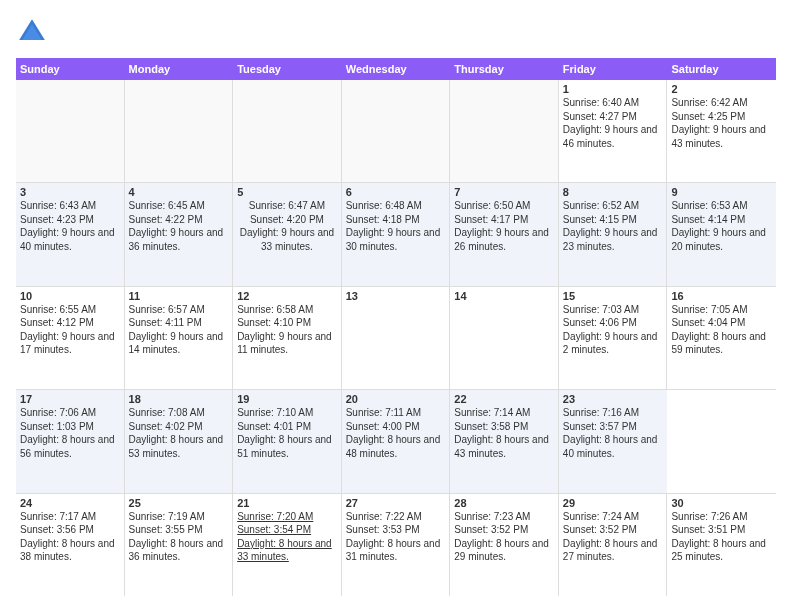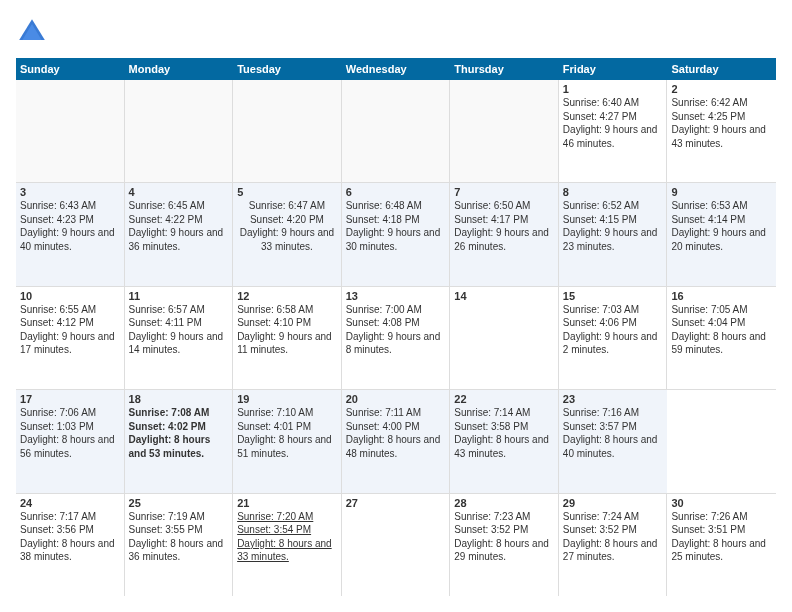--- a/index.html
+++ b/index.html
@@ -62,21 +62,21 @@
       margin-top: 2px;
     }
     .calendar {
       flex: 1;
       display: flex;
       flex-direction: column;
     }
     .cal-header {
       display: grid;
       grid-template-columns: repeat(7, 1fr);
-      background: #0369a1;
+      background: #8b5cf6;
       color: white;
       font-size: 11px;
       font-weight: bold;
     }
     .cal-header-cell {
       padding: 5px 4px;
       text-align: left;
     }
     .cal-body {
       display: flex;
@@ -231,23 +231,20 @@
 Daylight: 9 hours and 14 minutes.</div>
           </div>
           <div class="cal-cell">
             <span class="day-num">12</span>
             <div class="day-info" style="white-space: pre-line;">Sunrise: 6:58 AM
 Sunset: 4:10 PM
 Daylight: 9 hours and 11 minutes.</div>
           </div>
           <div class="cal-cell">
             <span class="day-num">13</span>
-            <div class="day-info" style="white-space: pre-line;">Sunrise: 7:00 AM
-Sunset: 4:08 PM
-Daylight: 9 hours and 8 minutes.</div>
           </div>
           <div class="cal-cell">
             <span class="day-num">14</span>
           </div>
           <div class="cal-cell">
             <span class="day-num">15</span>
             <div class="day-info" style="white-space: pre-line;">Sunrise: 7:03 AM
 Sunset: 4:06 PM
 Daylight: 9 hours and 2 minutes.</div>
           </div>
@@ -260,21 +257,21 @@
         </div>
         <div class="cal-row">
           <div class="cal-cell alt-row">
             <span class="day-num">17</span>
             <div class="day-info" style="white-space: pre-line;">Sunrise: 7:06 AM
 Sunset: 1:03 PM
 Daylight: 8 hours and 56 minutes.</div>
           </div>
           <div class="cal-cell alt-row">
             <span class="day-num">18</span>
-            <div class="day-info" style="white-space: pre-line; font-weight: bold;">Sunrise: 7:08 AM
+            <div class="day-info" style="white-space: pre-line;">Sunrise: 7:08 AM
 Sunset: 4:02 PM
 Daylight: 8 hours and 53 minutes.</div>
           </div>
           <div class="cal-cell alt-row">
             <span class="day-num">19</span>
             <div class="day-info" style="white-space: pre-line;">Sunrise: 7:10 AM
 Sunset: 4:01 PM
 Daylight: 8 hours and 51 minutes.</div>
           </div>
           <div class="cal-cell alt-row">
@@ -310,20 +307,23 @@
 Daylight: 8 hours and 36 minutes.</div>
           </div>
           <div class="cal-cell">
             <span class="day-num">21</span>
             <div class="day-info" style="white-space: pre-line; text-decoration: underline;">Sunrise: 7:20 AM
 Sunset: 3:54 PM
 Daylight: 8 hours and 33 minutes.</div>
           </div>
           <div class="cal-cell">
             <span class="day-num">27</span>
+            <div class="day-info" style="white-space: pre-line;">Sunrise: 7:22 AM
+Sunset: 3:53 PM
+Daylight: 8 hours and 31 minutes.</div>
           </div>
           <div class="cal-cell">
             <span class="day-num">28</span>
             <div class="day-info" style="white-space: pre-line;">Sunrise: 7:23 AM
 Sunset: 3:52 PM
 Daylight: 8 hours and 29 minutes.</div>
           </div>
           <div class="cal-cell">
             <span class="day-num">29</span>
             <div class="day-info" style="white-space: pre-line;">Sunrise: 7:24 AM

